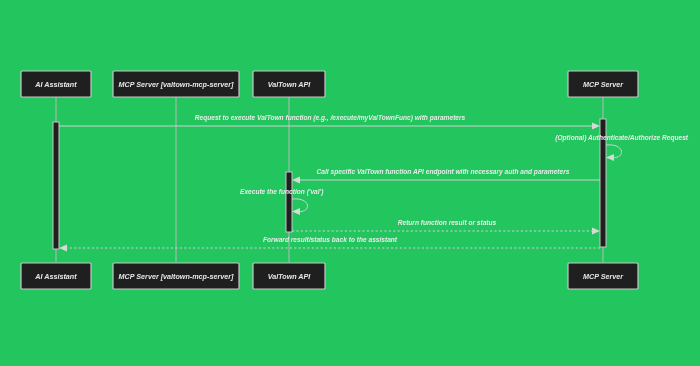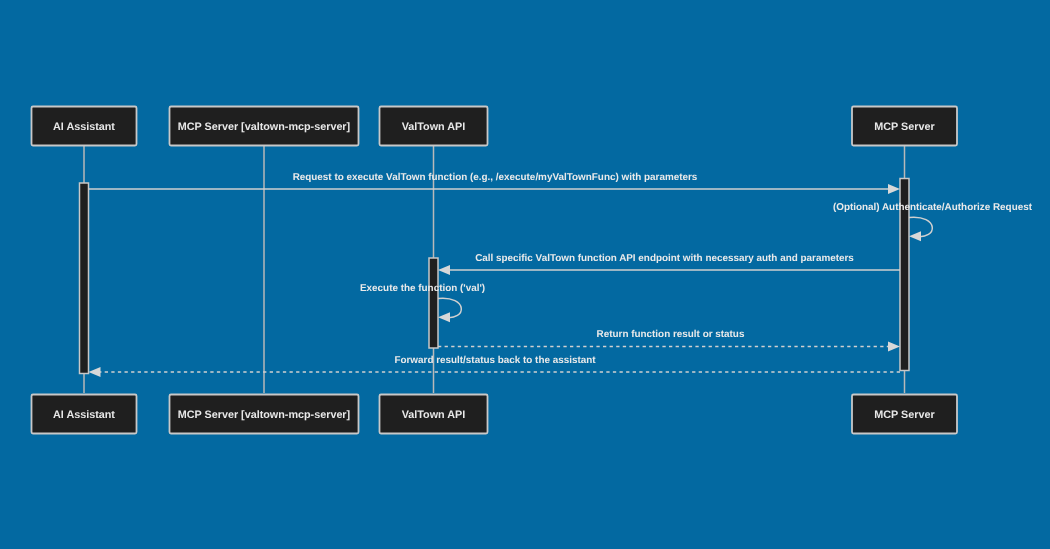--- a/index.html
+++ b/index.html
@@ -10,21 +10,22 @@
   body {
     width: 700px;
     height: 366px;
     overflow: hidden;
     font-family: "Liberation Sans", sans-serif;
   }
   #diagram-root {
     position: relative;
     width: 700px;
     height: 366px;
-    background: #0369a1;
+    background: #22c55e;
+    font-style: italic;
   }
   svg#seq-svg {
     display: block;
     width: 700px;
     height: 366px;
   }
   .participant-box rect {
     fill: #1f1f1f;
     stroke: #c8c8c8;
     stroke-width: 1.2;

